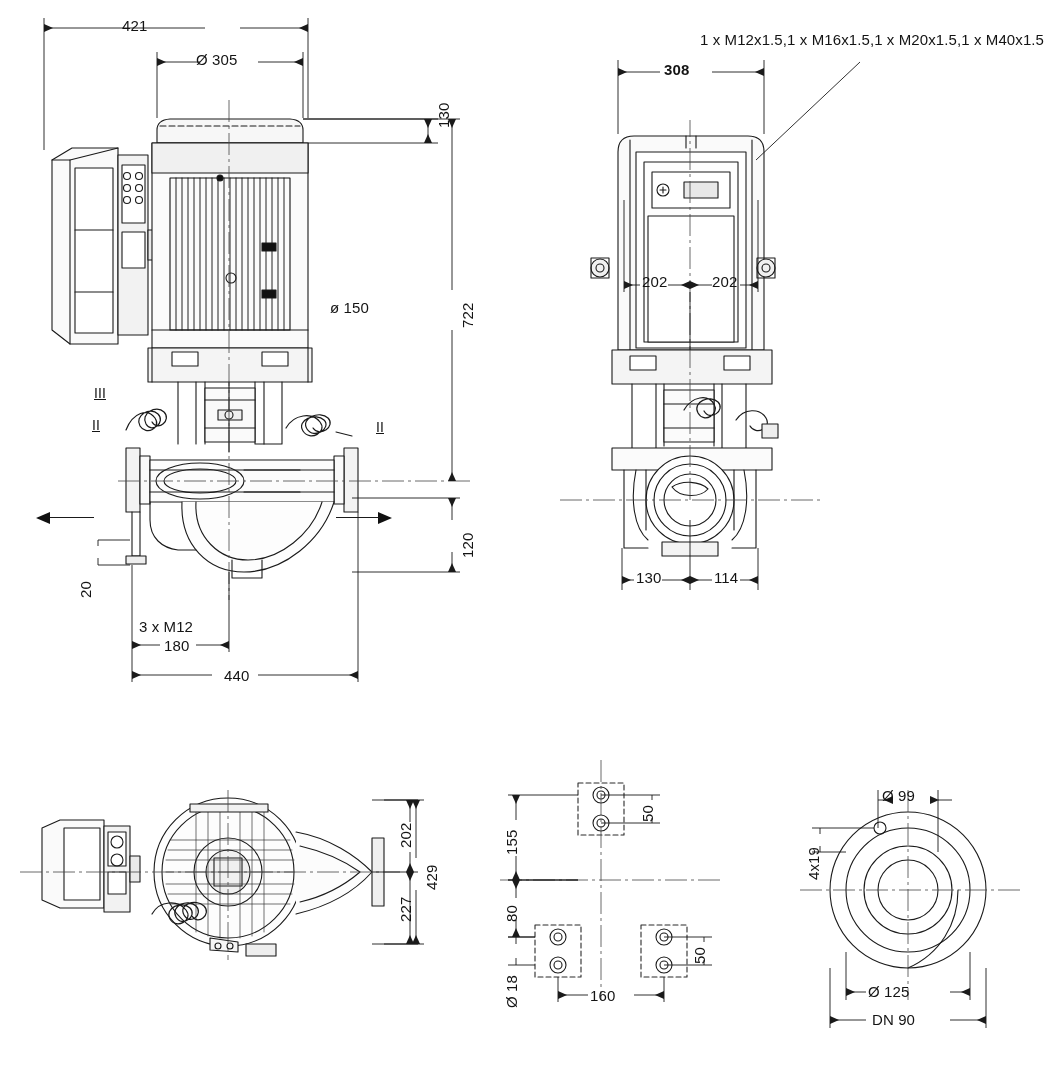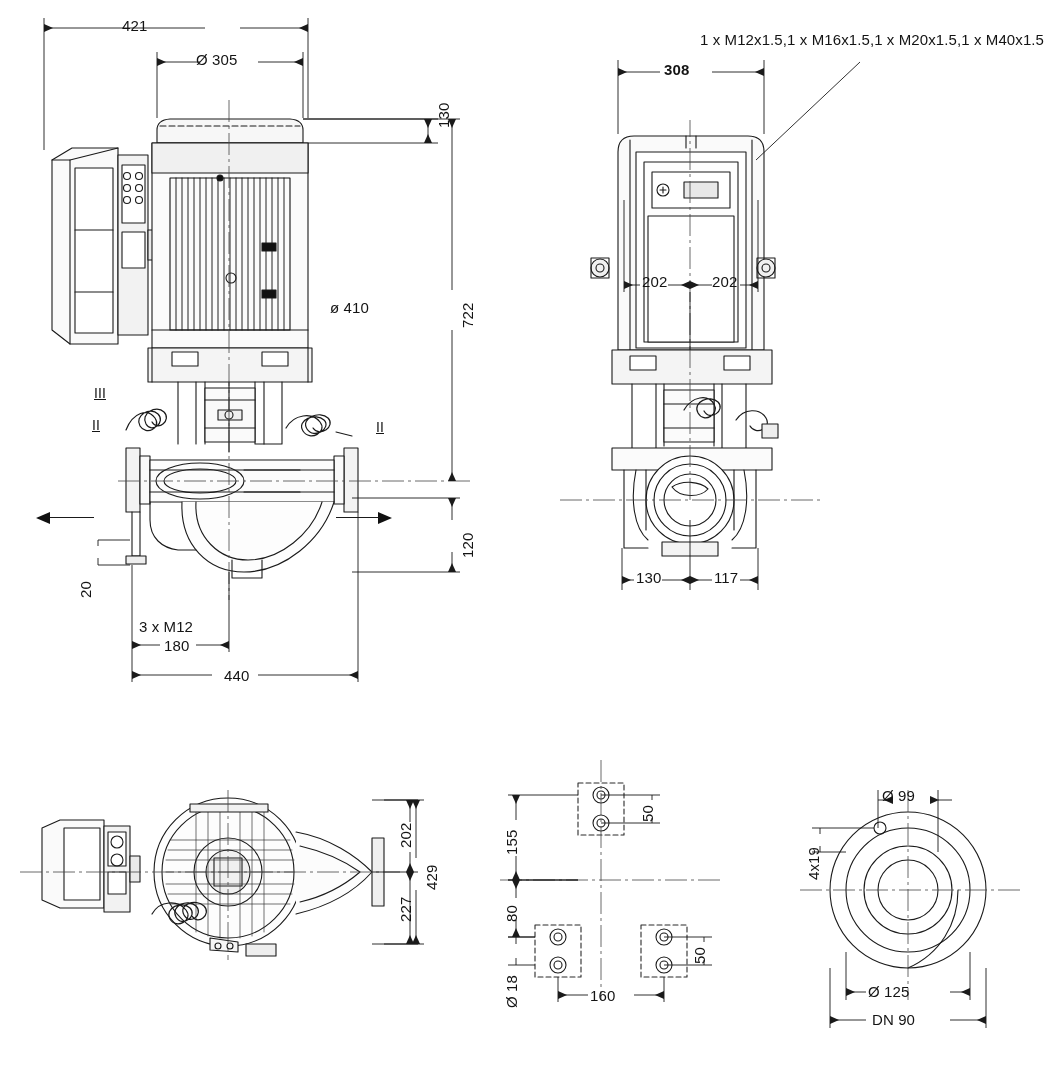--- a/index.html
+++ b/index.html
@@ -431,35 +431,35 @@
 
   <div class="flowarrow flowL" style="left:36px; top:512px;"></div>
   <div class="dimline h" style="left:50px; top:517px; width:44px; height:1.4px;"></div>
   <div class="flowarrow flowR" style="left:378px; top:512px;"></div>
   <div class="dimline h" style="left:336px; top:517px; width:44px; height:1.4px;"></div>
 
   <div class="lbl" style="left:122px; top:18px;">421</div>
   <div class="lbl" style="left:196px; top:52px;">Ø 305</div>
   <div class="lbl vert" style="left:436px; top:128px;">130</div>
   <div class="lbl vert" style="left:460px; top:328px;">722</div>
-  <div class="lbl" style="left:330px; top:300px;">ø 410</div>
+  <div class="lbl" style="left:330px; top:300px;">ø 150</div>
   <div class="lbl vert" style="left:460px; top:558px;">120</div>
   <div class="lbl vert" style="left:78px; top:598px;">20</div>
   <div class="lbl" style="left:139px; top:619px;">3 x M12</div>
   <div class="lbl" style="left:164px; top:638px;">180</div>
   <div class="lbl" style="left:224px; top:668px;">440</div>
   <div class="lbl small" style="left:94px; top:386px;">III</div>
   <div class="lbl small" style="left:92px; top:418px;">II</div>
   <div class="lbl small" style="left:376px; top:420px;">II</div>
 
   <div class="lbl" style="left:664px; top:62px;font-weight:bold;">308</div>
   <div class="lbl" style="left:642px; top:274px;">202</div>
   <div class="lbl" style="left:712px; top:274px;">202</div>
   <div class="lbl" style="left:636px; top:570px;">130</div>
-  <div class="lbl" style="left:714px; top:570px;">117</div>
+  <div class="lbl" style="left:714px; top:570px;">114</div>
   <div class="lbl" style="left:700px; top:32px;">1 x M12x1.5,1 x M16x1.5,1 x M20x1.5,1 x M40x1.5</div>
 
   <div class="lbl vert" style="left:398px; top:848px;">202</div>
   <div class="lbl vert" style="left:424px; top:890px;">429</div>
   <div class="lbl vert" style="left:398px; top:922px;">227</div>
 
   <div class="lbl vert" style="left:640px; top:822px;">50</div>
   <div class="lbl vert" style="left:504px; top:855px;">155</div>
   <div class="lbl vert" style="left:504px; top:922px;">80</div>
   <div class="lbl vert" style="left:692px; top:964px;">50</div>

